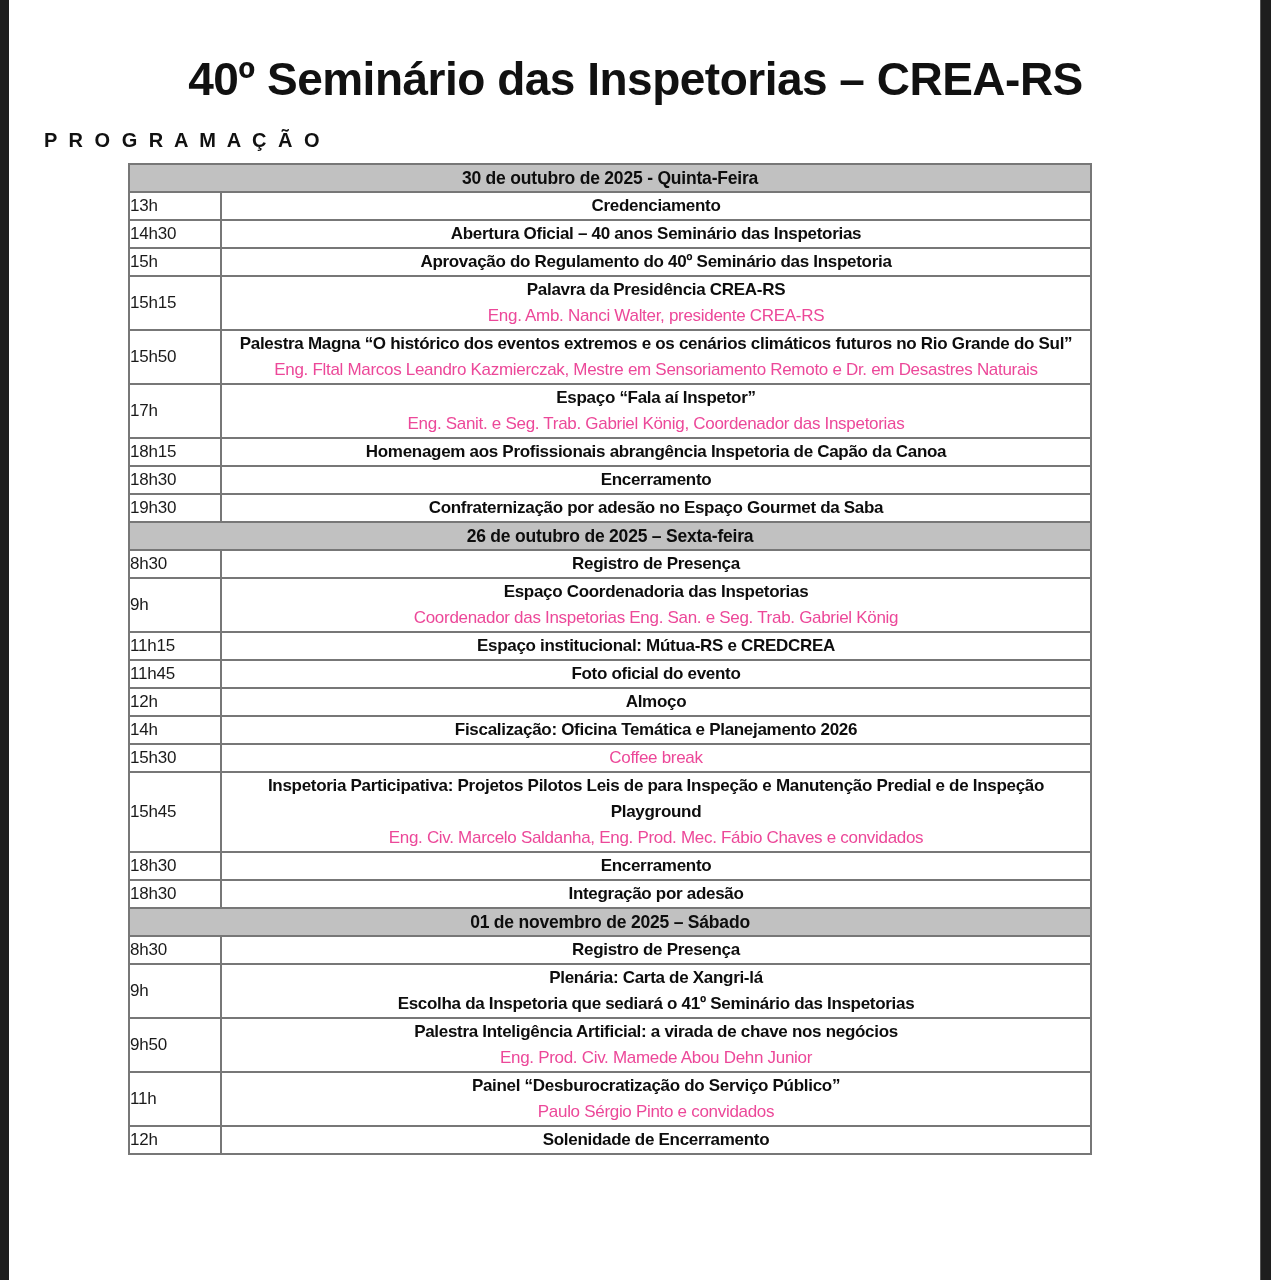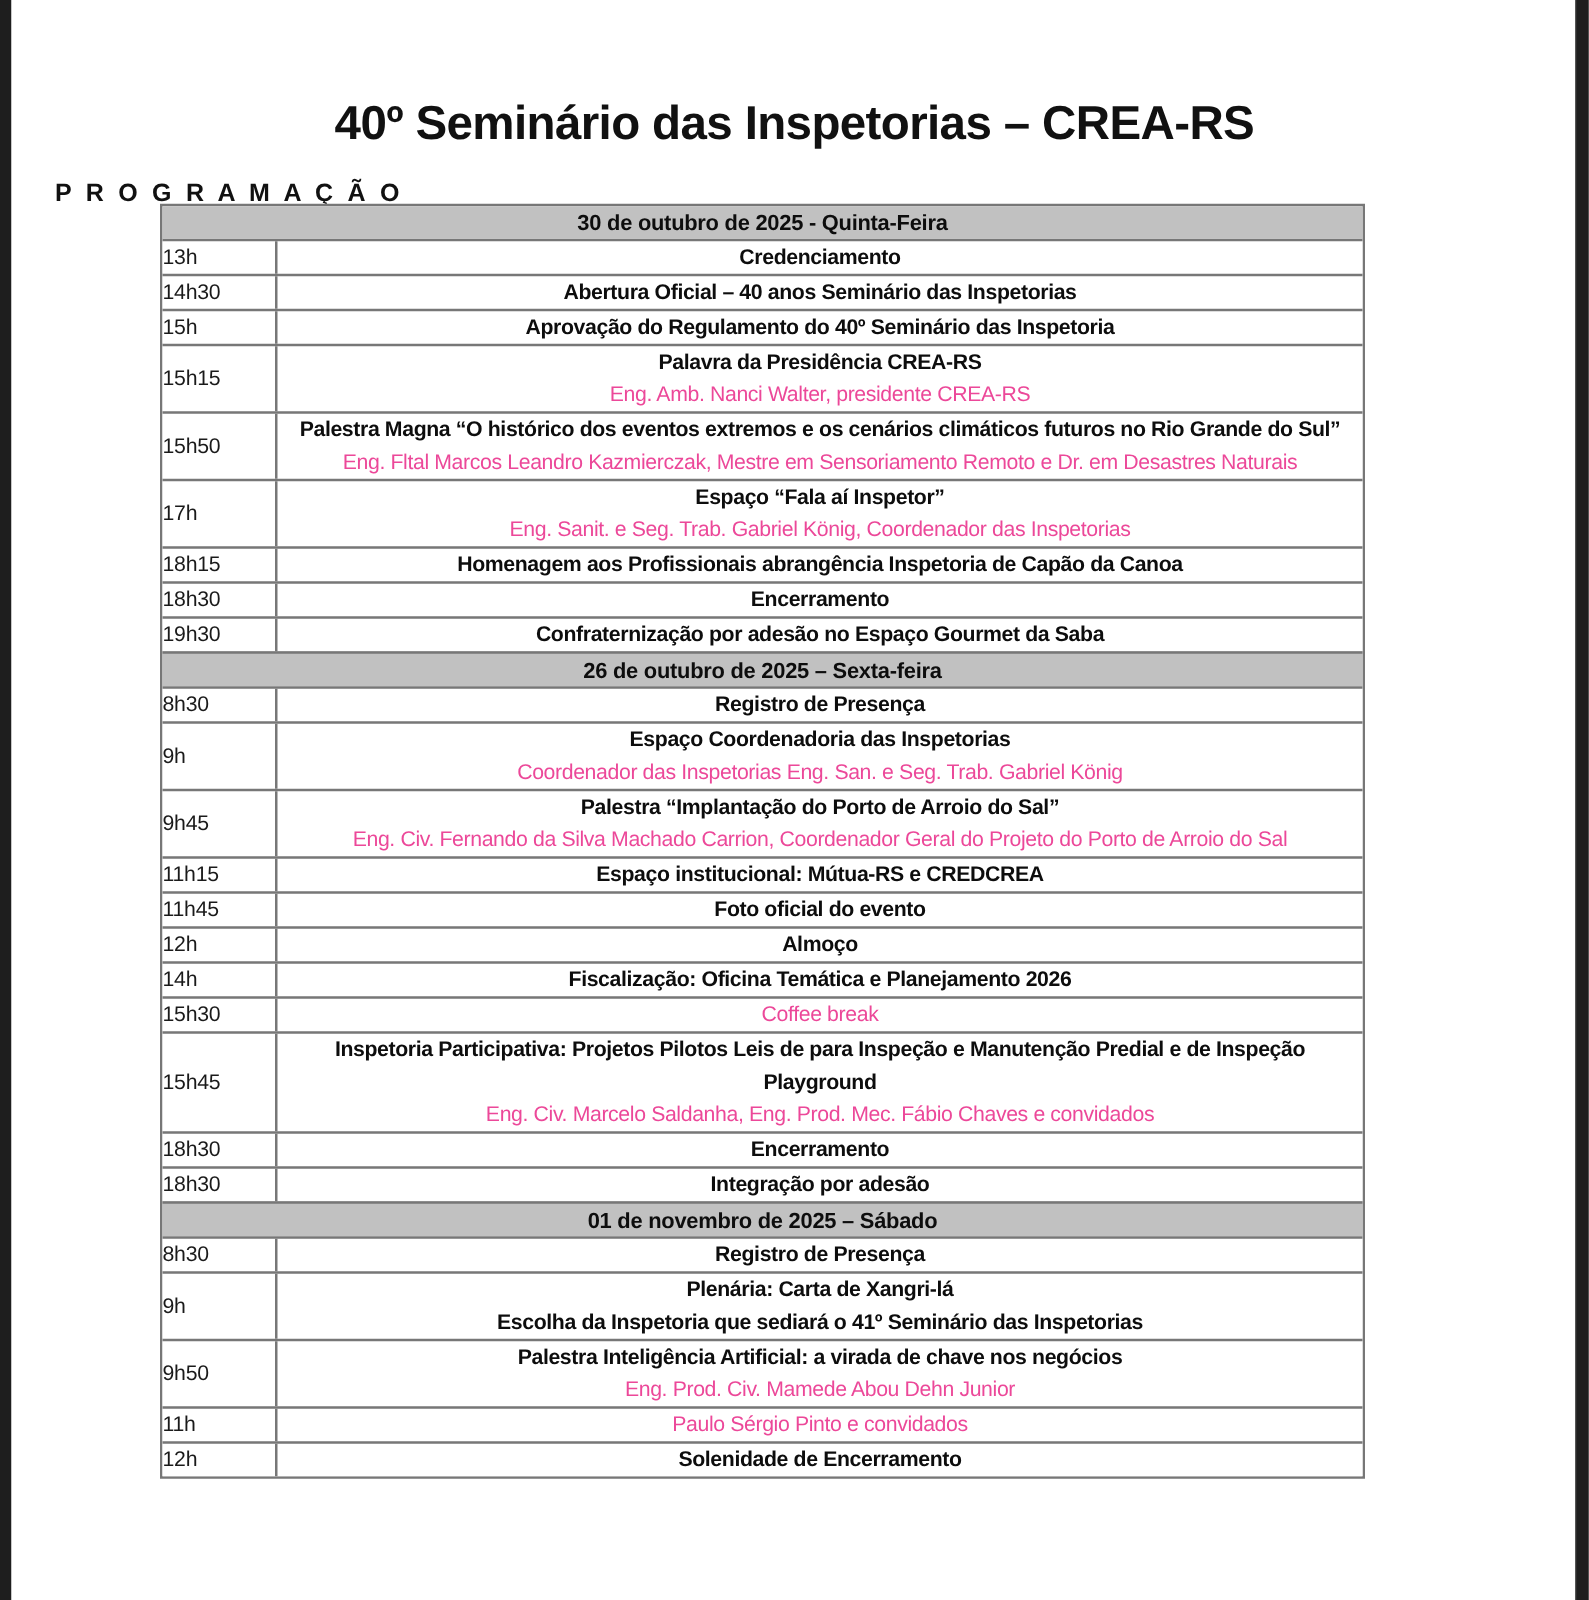--- a/index.html
+++ b/index.html
@@ -21,23 +21,23 @@
   .scan-edge.left  { left: 0;  width: 9px; }
   .scan-edge.right { right: 0; width: 10px; box-shadow: -1px 0 0 #555; }
   .page {
     position: absolute;
     top: 0; left: 0;
     width: 1271px;
     height: 1280px;
   }
   .doc-title {
     margin: 0;
-    padding-top: 78px;
+    padding-top: 52px;
     text-align: center;
-    font-size: 38px;
+    font-size: 46px;
     font-weight: bold;
     letter-spacing: -0.5px;
     color: #111;
   }
   .doc-subtitle {
     margin: 0;
     padding-top: 23px;
     padding-bottom: 9px;
     text-align: left;
     font-size: 20px;
@@ -174,27 +174,20 @@
         </div>
       </div>
       <div class="row">
         <div class="time-cell">9h</div>
         <div class="content-cell">
           <div class="line bold">Espaço Coordenadoria das Inspetorias</div>
           <div class="line">Coordenador das Inspetorias Eng. San. e Seg. Trab. Gabriel König</div>
         </div>
       </div>
       <div class="row">
-        <div class="time-cell">9h45</div>
-        <div class="content-cell">
-          <div class="line bold">Palestra “Implantação do Porto de Arroio do Sal”</div>
-          <div class="line">Eng. Civ. Fernando da Silva Machado Carrion, Coordenador Geral do Projeto do Porto de Arroio do Sal</div>
-        </div>
-      </div>
-      <div class="row">
         <div class="time-cell">11h15</div>
         <div class="content-cell">
           <div class="line bold">Espaço institucional: Mútua-RS e CREDCREA</div>
         </div>
       </div>
       <div class="row">
         <div class="time-cell">11h45</div>
         <div class="content-cell">
           <div class="line bold">Foto oficial do evento</div>
         </div>
@@ -253,20 +246,21 @@
       <div class="row">
         <div class="time-cell">9h50</div>
         <div class="content-cell">
           <div class="line bold">Palestra Inteligência Artificial: a virada de chave nos negócios</div>
           <div class="line">Eng. Prod. Civ. Mamede Abou Dehn Junior</div>
         </div>
       </div>
       <div class="row">
         <div class="time-cell">11h</div>
         <div class="content-cell">
+          <div class="line bold">Painel “Desburocratização do Serviço Público”</div>
           <div class="line">Paulo Sérgio Pinto e convidados</div>
         </div>
       </div>
       <div class="row">
         <div class="time-cell">12h</div>
         <div class="content-cell">
           <div class="line bold">Solenidade de Encerramento</div>
         </div>
       </div>
     </div>

